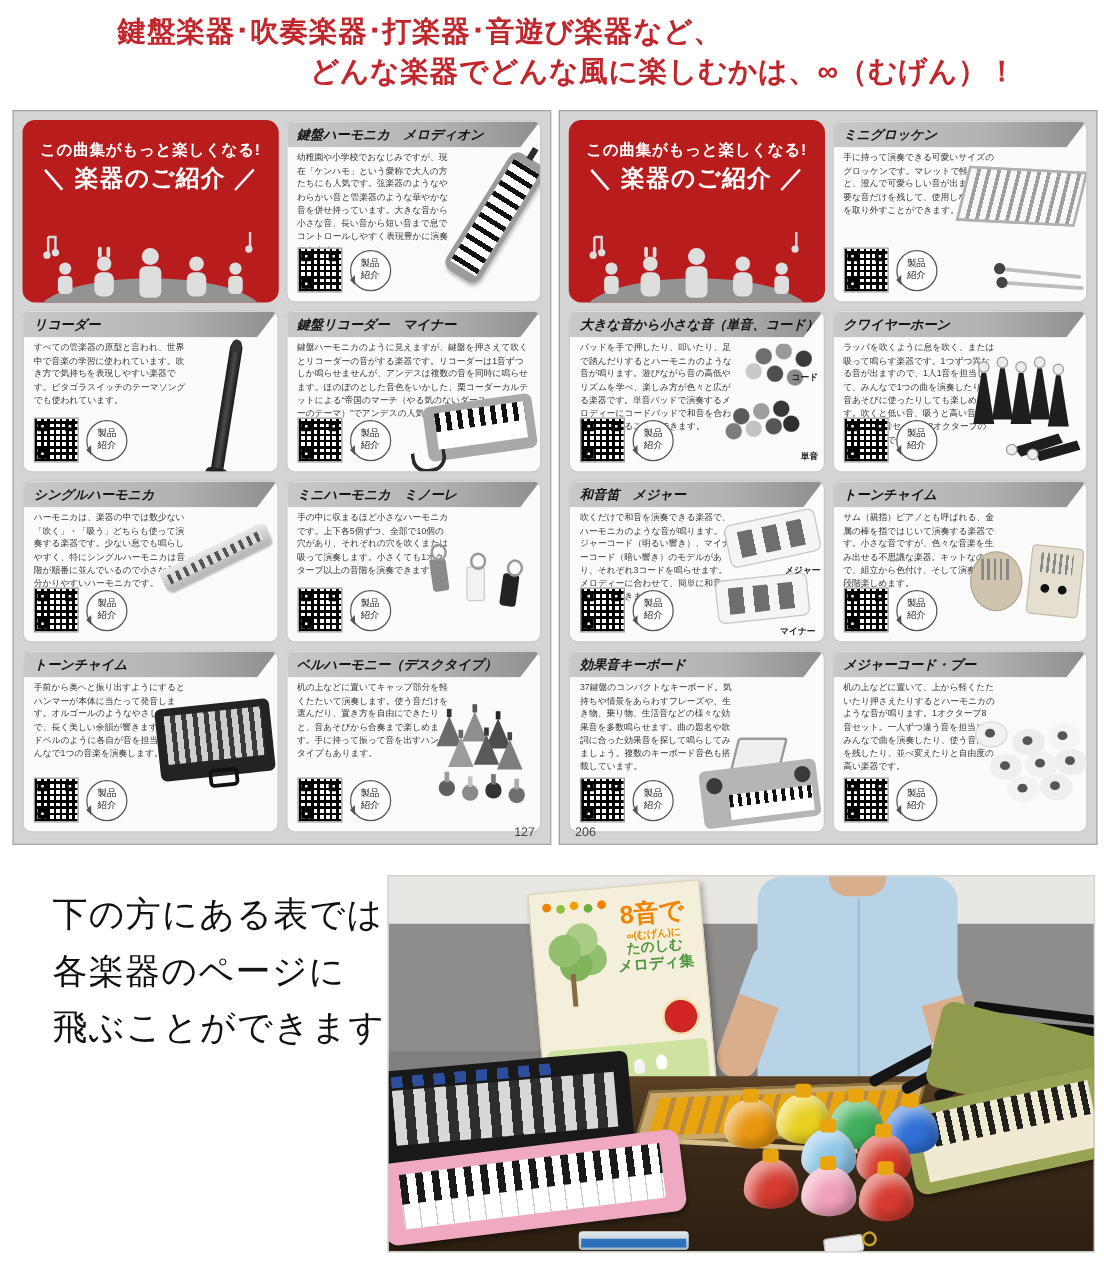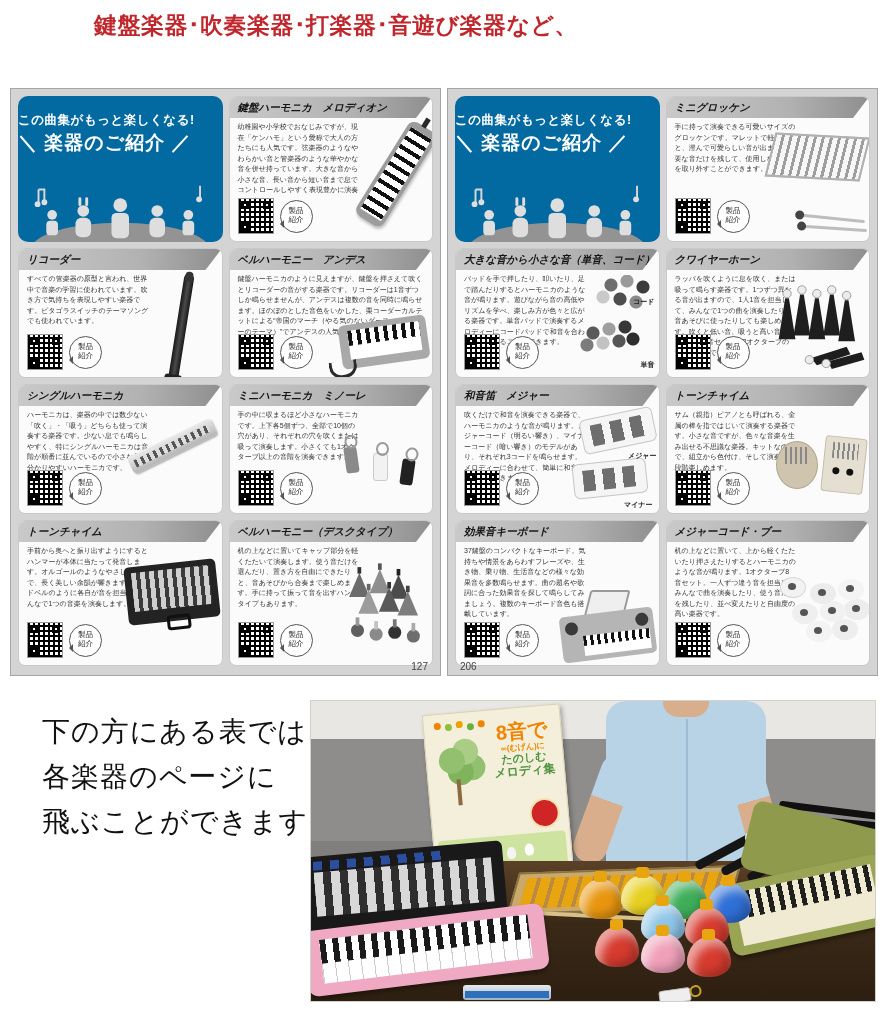--- a/index.html
+++ b/index.html
@@ -13,21 +13,21 @@
   
   .page{position:absolute;top:88px;width:431px;height:588px;background:#d4d4d4;border:1px solid #a5a5a5;box-sizing:border-box;padding:7px;}
   .page-left{left:10px;}
   .page-right{left:447px;}
   .grid{display:grid;grid-template-columns:1fr 1fr;grid-template-rows:146px 130px 130px 146px;gap:6px;height:100%;}
   .pagenum{position:absolute;bottom:3px;font-size:10px;color:#444;}
   .pn-l{right:12px;}
   .pn-r{left:12px;}
 
   
-  .intro{position:relative;background:#0369a1;border-radius:10px;color:#fff;overflow:hidden;}
+  .intro{position:relative;background:#b91c1c;border-radius:10px;color:#fff;text-align:center;overflow:hidden;}
   .intro-l1{display:block;margin-top:16px;font-size:12.5px;font-weight:bold;letter-spacing:.5px;}
   .intro-l2{display:block;margin-top:1px;font-size:19px;font-weight:bold;letter-spacing:1px;}
   .intro svg{position:absolute;left:0;right:0;bottom:-4px;width:100%;height:72px;}
 
   
   .card{position:relative;background:#fbfbfb;border:1px solid #c9c9c9;border-radius:7px;overflow:hidden;}
   .ribbon{height:21px;background:linear-gradient(90deg,#c9c9c9 0%,#b2b2b2 60%,#8e8e8e 100%);clip-path:polygon(0 0,100% 0,calc(100% - 16px) 100%,0 100%);display:flex;align-items:center;font-style:italic;}
   .ribbon-t{font-size:10.5px;font-weight:bold;color:#151515;padding-left:8px;white-space:nowrap;}
   .ctext{margin:4px 8px 0;width:60%;font-size:7px;line-height:1.5;color:#333;}
   .ctext.wide{width:92%;}
@@ -150,20 +150,21 @@
   .ph-gcase{position:absolute;right:-24px;top:116px;width:154px;height:70px;background:#8f9a4d;border-radius:10px;transform:rotate(14deg);}
   .ph-gmel{position:absolute;right:-14px;top:168px;width:164px;height:72px;background:#9aa455;border-radius:10px;transform:rotate(-12deg);box-shadow:0 3px 4px rgba(0,0,0,.35);}
   .ph-gmel::before{content:"";position:absolute;inset:9px 12px;background-color:#f1ead2;background-image:repeating-linear-gradient(90deg,#20201c 0 5px,transparent 5px 11px);background-size:100% 50%;background-repeat:no-repeat;}
 </style>
 </head>
 <body>
 
 <div class="canvas">
 
   <div class="head1">鍵盤楽器･吹奏楽器･打楽器･音遊び楽器など、</div>
+  <div class="head2">どんな楽器でどんな風に楽しむかは、∞（むげん）！</div>
 
   <div class="page page-left">
     <div class="grid">
 
       <div class="intro">
         <span class="intro-l1">この曲集がもっと楽しくなる!</span>
         <span class="intro-l2">＼ 楽器のご紹介 ／</span>
         <svg viewBox="0 0 200 74">
           <ellipse cx="100" cy="78" rx="92" ry="28" fill="#939393"></ellipse>
           <g fill="#dedede">
@@ -213,21 +214,21 @@
           <div class="bubble"><span>製品
 紹介</span></div>
         </div>
         <div class="art">
             <div class="inst-recorder"></div>
           </div>
       </div>
 
       <div class="card">
         <div class="ribbon">
-            <span class="ribbon-t">ベルハーモニー　アンデス</span>
+            <span class="ribbon-t">鍵盤リコーダー　マイナー</span>
           </div>
         <p class="ctext wide">鍵盤ハーモニカのように見えますが、鍵盤を押さえて吹くとリコーダーの音がする楽器です。リコーダーは1音ずつしか鳴らせませんが、アンデスは複数の音を同時に鳴らせます。ほのぼのとした音色をいかした、栗コーダーカルテットによる“帝国のマーチ（やる気のないダース・ベーダーのテーマ）”でアンデスの人気が高まりました。</p>
         <div class="qr-row">
           <div class="qr"></div>
           <div class="bubble"><span>製品
 紹介</span></div>
         </div>
         <div class="art">
             <div class="inst-andes"></div>
           </div>

